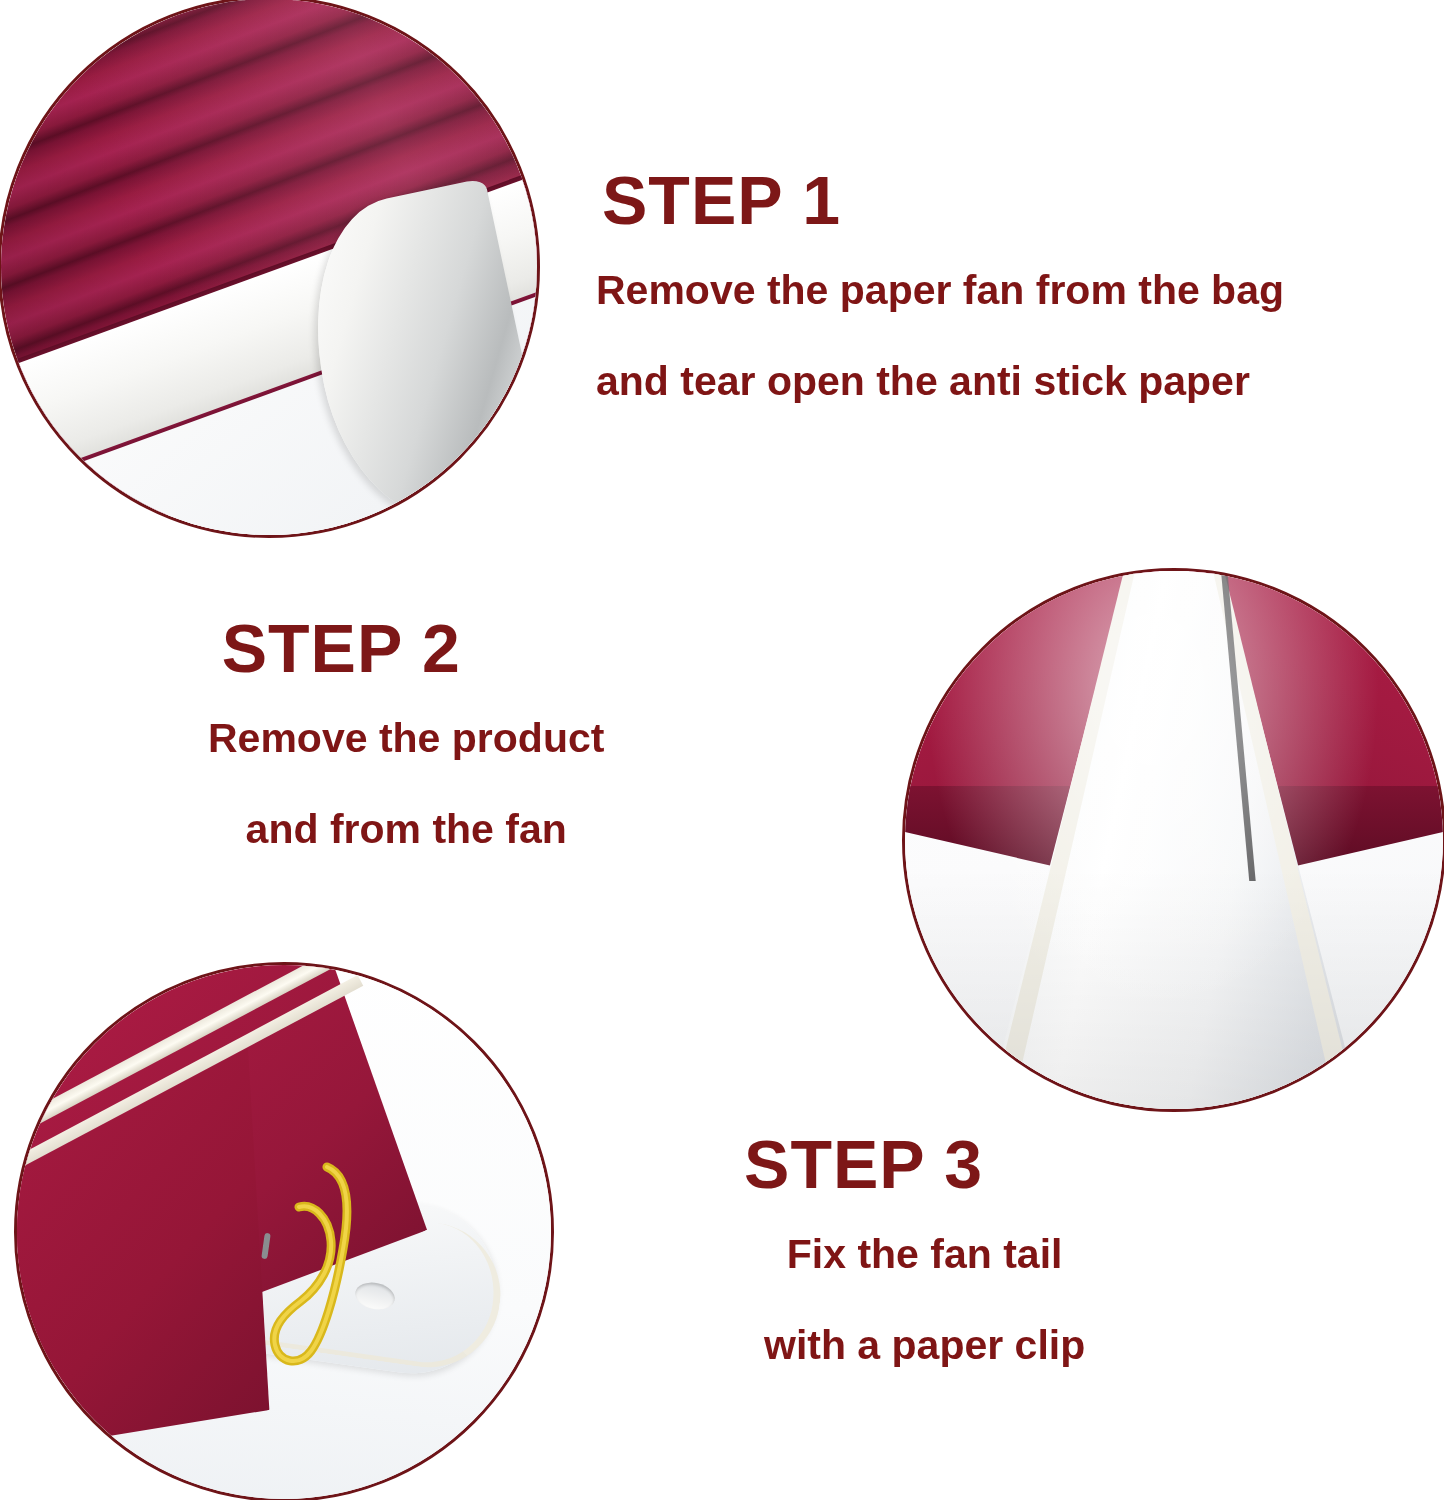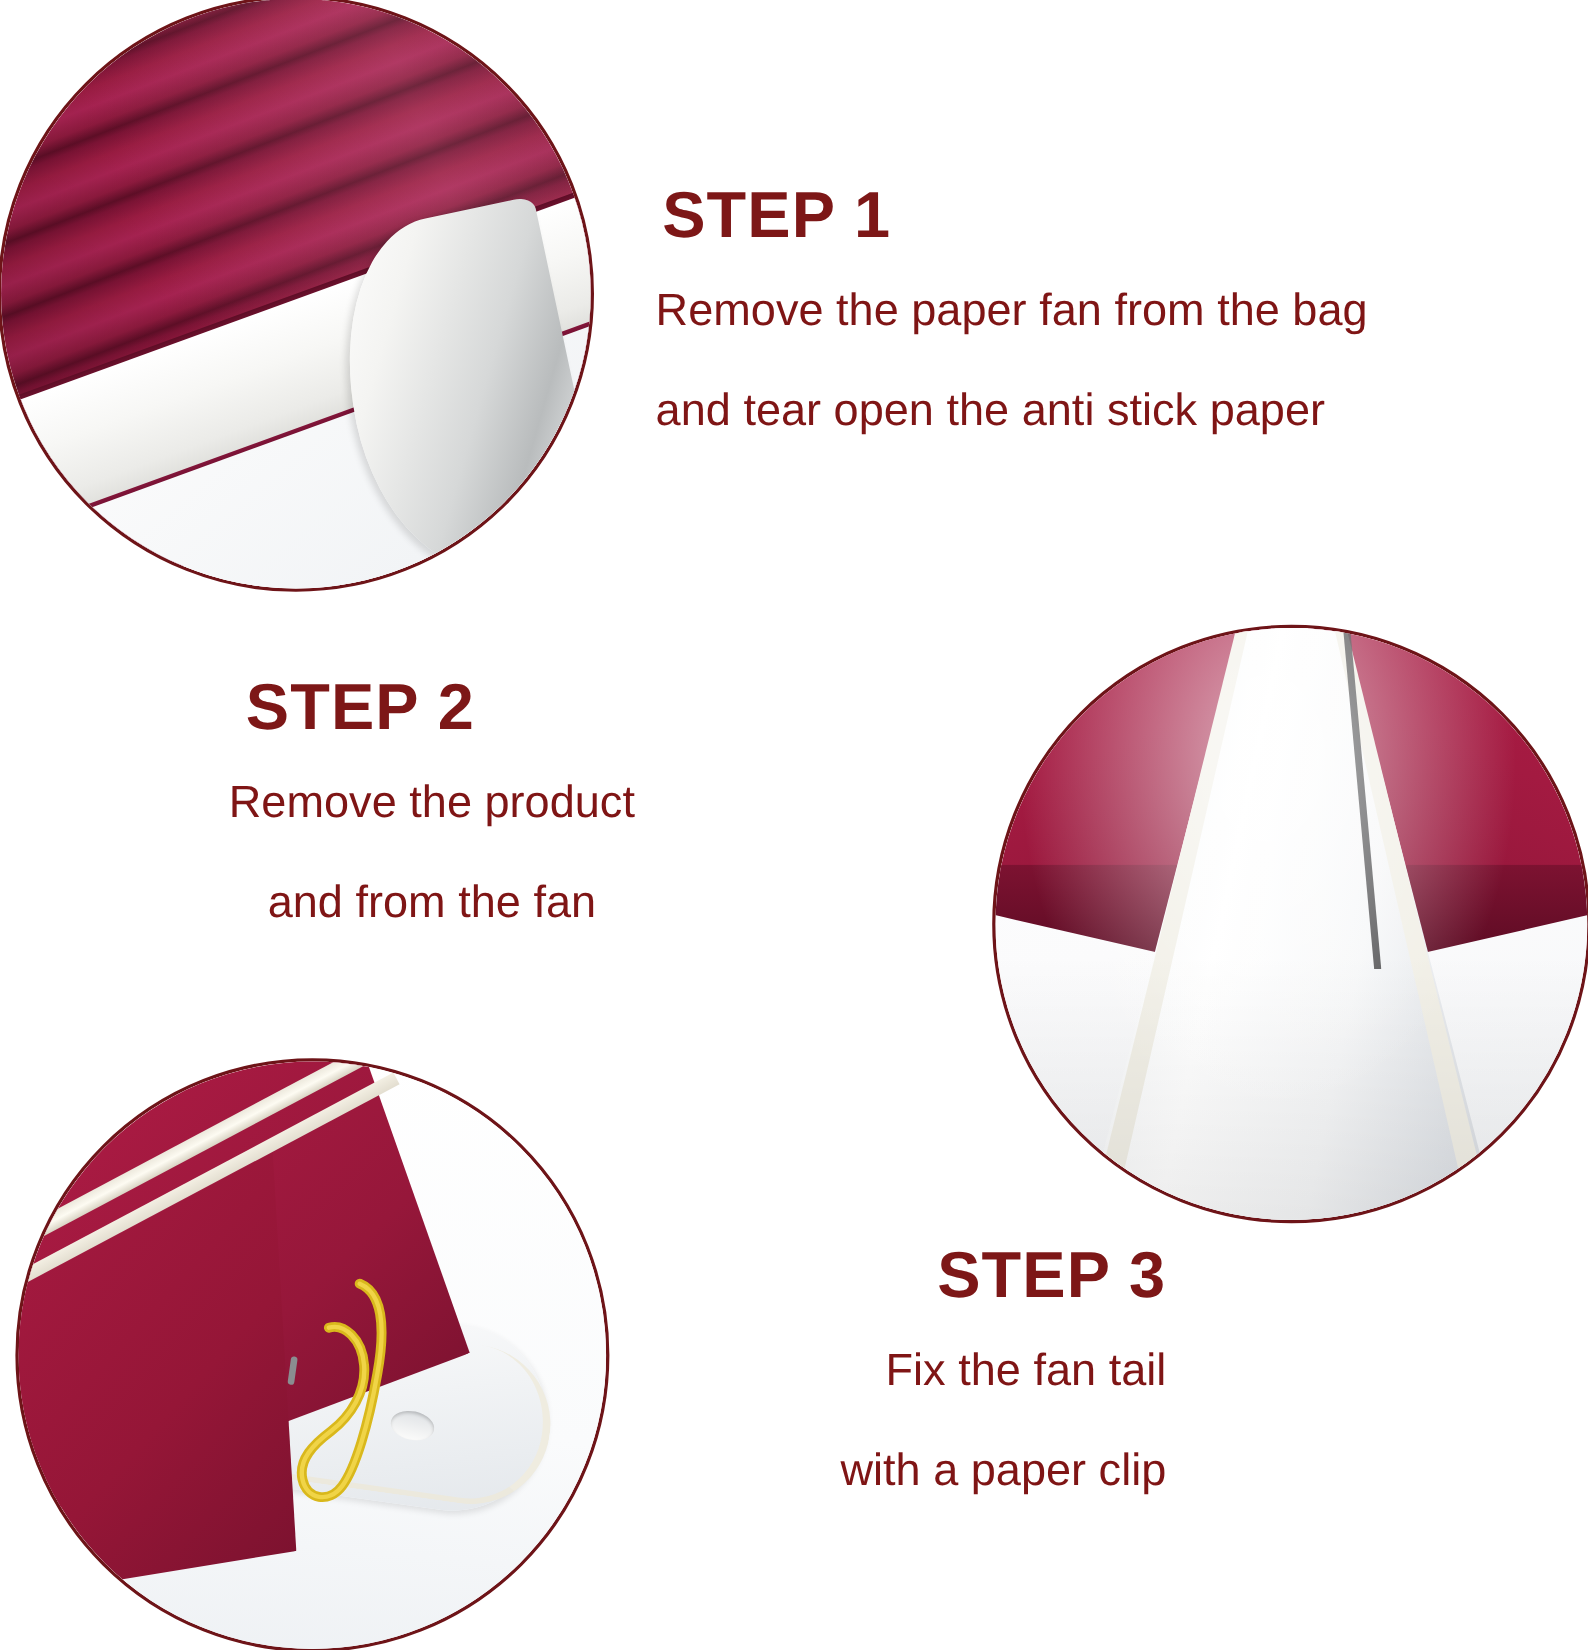--- a/index.html
+++ b/index.html
@@ -258,44 +258,44 @@
   }
   .p3-clip {
     position: absolute;
     left: 244px; top: 180px;
     width: 94px; height: 236px;
   }
 
   
   .step-block { position: absolute; }
   .step-title {
-    font-size: 59px;
+    font-size: 68px;
     font-weight: bold;
     color: #7d1717;
     letter-spacing: 1px;
     line-height: 1;
     white-space: nowrap;
   }
   .step-line {
     font-size: 41px;
-    font-weight: normal;
+    font-weight: bold;
     color: #7f1515;
     line-height: 1.0;
     white-space: nowrap;
   }
   .step-body { margin-top: 36px; }
   .step-body .step-line + .step-line { margin-top: 50px; }
 
   #step-text-1 { left: 596px; top: 166px; text-align: left; }
   #step-text-1 .step-title { margin-left: 6px; }
 
   #step-text-2 { left: 78px; top: 614px; text-align: center; }
   #step-text-2 .step-body { margin-left: 130px; }
 
-  #step-text-3 { left: 642px; top: 1130px; text-align: right; }
+  #step-text-3 { left: 642px; top: 1130px; text-align: center; }
   #step-text-3 .step-body { margin-left: 122px; }
 </style>
 </head>
 <body>
 
 <div class="poster">
 
   <div class="photo-circle" id="circle-step-1">
     <div class="photo-inner">
       <div class="p1-bg"></div>

